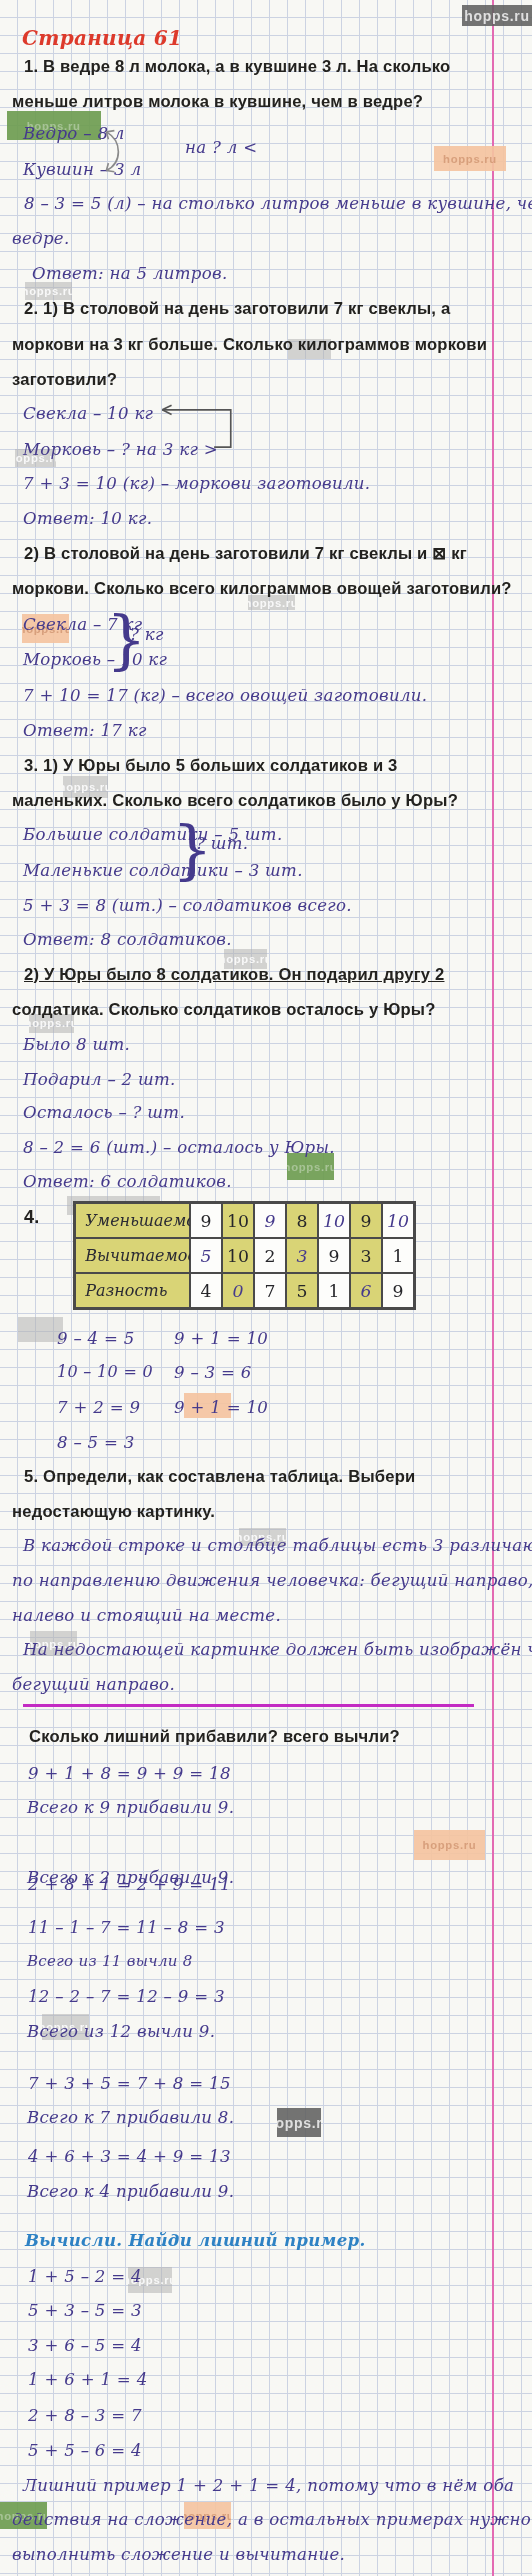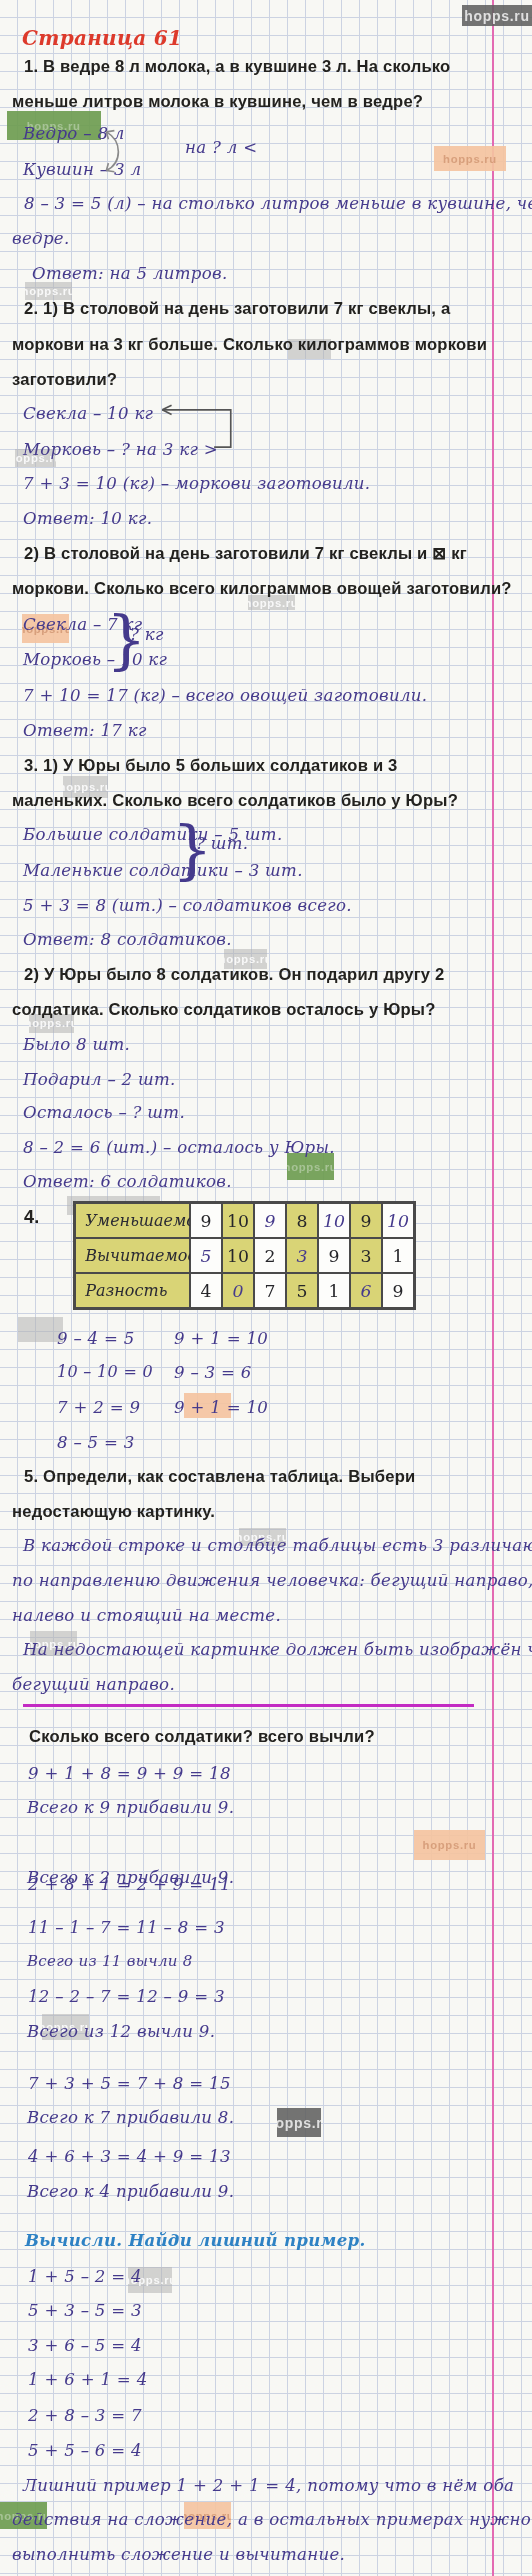--- a/index.html
+++ b/index.html
@@ -141,21 +141,21 @@
       <div class="line ink-purple" style="left: 23px; top: 686px; font-size: 16.6px;">7 + 10 = 17 (кг) – всего овощей заготовили.</div>
       <div class="line ink-purple" style="left: 23px; top: 721px; font-size: 16.6px;">Ответ: 17 кг</div>
       <div class="line ink-black" style="left: 24px; top: 756px; font-size: 16.6px;">3. 1) У Юры было 5 больших солдатиков и 3</div>
       <div class="line ink-black" style="left: 12px; top: 791px; font-size: 16.6px;">маленьких. Сколько всего солдатиков было у Юры?</div>
       <div class="line ink-purple" style="left: 23px; top: 825px; font-size: 16.6px;">Большие солдатики – 5 шт.</div>
       <div class="line ink-purple" style="left: 23px; top: 861px; font-size: 16.6px;">Маленькие солдатики – 3 шт.</div>
       <div class="line ink-purple brace" style="left: 172px; top: 814px; font-size: 64px;">}</div>
       <div class="line ink-purple" style="left: 196px; top: 834px; font-size: 16.6px;">? шт.</div>
       <div class="line ink-purple" style="left: 23px; top: 896px; font-size: 16.6px;">5 + 3 = 8 (шт.) – солдатиков всего.</div>
       <div class="line ink-purple" style="left: 23px; top: 930px; font-size: 16.6px;">Ответ: 8 солдатиков.</div>
-      <div class="line ink-black" style="left: 24px; top: 965px; font-size: 16.6px;">2) У Юры было 8 солдатиков. Он подарил другу 2</div>
+      <div class="line ink-black" style="left: 24px; top: 965px; font-size: 16.6px; text-decoration: underline;">2) У Юры было 8 солдатиков. Он подарил другу 2</div>
       <div class="line ink-black" style="left: 12px; top: 1000px; font-size: 16.6px;">солдатика. Сколько солдатиков осталось у Юры?</div>
       <div class="line ink-purple" style="left: 23px; top: 1035px; font-size: 16.6px;">Было 8 шт.</div>
       <div class="line ink-purple" style="left: 23px; top: 1070px; font-size: 16.6px;">Подарил – 2 шт.</div>
       <div class="line ink-purple" style="left: 23px; top: 1103px; font-size: 16.6px;">Осталось – ? шт.</div>
       <div class="line ink-purple" style="left: 23px; top: 1138px; font-size: 16.6px;">8 – 2 = 6 (шт.) – осталось у Юры.</div>
       <div class="line ink-purple" style="left: 23px; top: 1172px; font-size: 16.6px;">Ответ: 6 солдатиков.</div>
       <div class="line ink-black" style="left: 24px; top: 1207px; font-size: 18px;">4.</div>
       <div class="line ink-purple" style="left: 57px; top: 1329px; font-size: 16.6px;">9 – 4 = 5</div>
       <div class="line ink-purple" style="left: 174px; top: 1329px; font-size: 16.6px;">9 + 1 = 10</div>
       <div class="line ink-purple" style="left: 57px; top: 1363px; font-size: 16px;">10 – 10 = 0</div>
@@ -163,21 +163,21 @@
       <div class="line ink-purple" style="left: 57px; top: 1398px; font-size: 16.6px;">7 + 2 = 9</div>
       <div class="line ink-purple" style="left: 174px; top: 1398px; font-size: 16.6px;">9 + 1 = 10</div>
       <div class="line ink-purple" style="left: 57px; top: 1433px; font-size: 16.6px;">8 – 5 = 3</div>
       <div class="line ink-black" style="left: 24px; top: 1467px; font-size: 16.6px;">5. Определи, как составлена таблица. Выбери</div>
       <div class="line ink-black" style="left: 12px; top: 1502px; font-size: 16.6px;">недостающую картинку.</div>
       <div class="line ink-purple" style="left: 23px; top: 1536px; font-size: 16.6px;">В каждой строке и столбце таблицы есть 3 различающихся</div>
       <div class="line ink-purple" style="left: 12px; top: 1571px; font-size: 16.6px;">по направлению движения человечка: бегущий направо, бегущий</div>
       <div class="line ink-purple" style="left: 12px; top: 1606px; font-size: 16.6px;">налево и стоящий на месте.</div>
       <div class="line ink-purple" style="left: 23px; top: 1640px; font-size: 16.6px;">На недостающей картинке должен быть изображён человечек</div>
       <div class="line ink-purple" style="left: 12px; top: 1675px; font-size: 16.6px;">бегущий направо.</div>
-      <div class="line ink-black" style="left: 29px; top: 1727px; font-size: 16.6px;">Сколько всего солдатики? всего вычли?</div>
+      <div class="line ink-black" style="left: 29px; top: 1727px; font-size: 16.6px;">Сколько лишний прибавили? всего вычли?</div>
       <div class="line ink-purple" style="left: 28px; top: 1764px; font-size: 16.6px;">9 + 1 + 8 = 9 + 9 = 18</div>
       <div class="line ink-purple" style="left: 27px; top: 1798px; font-size: 16.6px;">Всего к 9 прибавили 9.</div>
       <div class="line ink-purple" style="left: 28px; top: 1833px; font-size: 16.6px; margin-top: 42px;">2 + 8 + 1 = 2 + 9 = 11</div>
       <div class="line ink-purple" style="left: 27px; top: 1868px; font-size: 16.6px;">Всего к 2 прибавили 9.</div>
       <div class="line ink-purple" style="left: 28px; top: 1918px; font-size: 16.6px;">11 – 1 – 7 = 11 – 8 = 3</div>
       <div class="line ink-purple" style="left: 27px; top: 1953px; font-size: 15px;">Всего из 11 вычли 8</div>
       <div class="line ink-purple" style="left: 28px; top: 1987px; font-size: 16.6px;">12 – 2 – 7 = 12 – 9 = 3</div>
       <div class="line ink-purple" style="left: 27px; top: 2022px; font-size: 16.6px;">Всего из 12 вычли 9.</div>
       <div class="line ink-purple" style="left: 28px; top: 2074px; font-size: 16.6px;">7 + 3 + 5 = 7 + 8 = 15</div>
       <div class="line ink-purple" style="left: 27px; top: 2108px; font-size: 16.6px;">Всего к 7 прибавили 8.</div>

